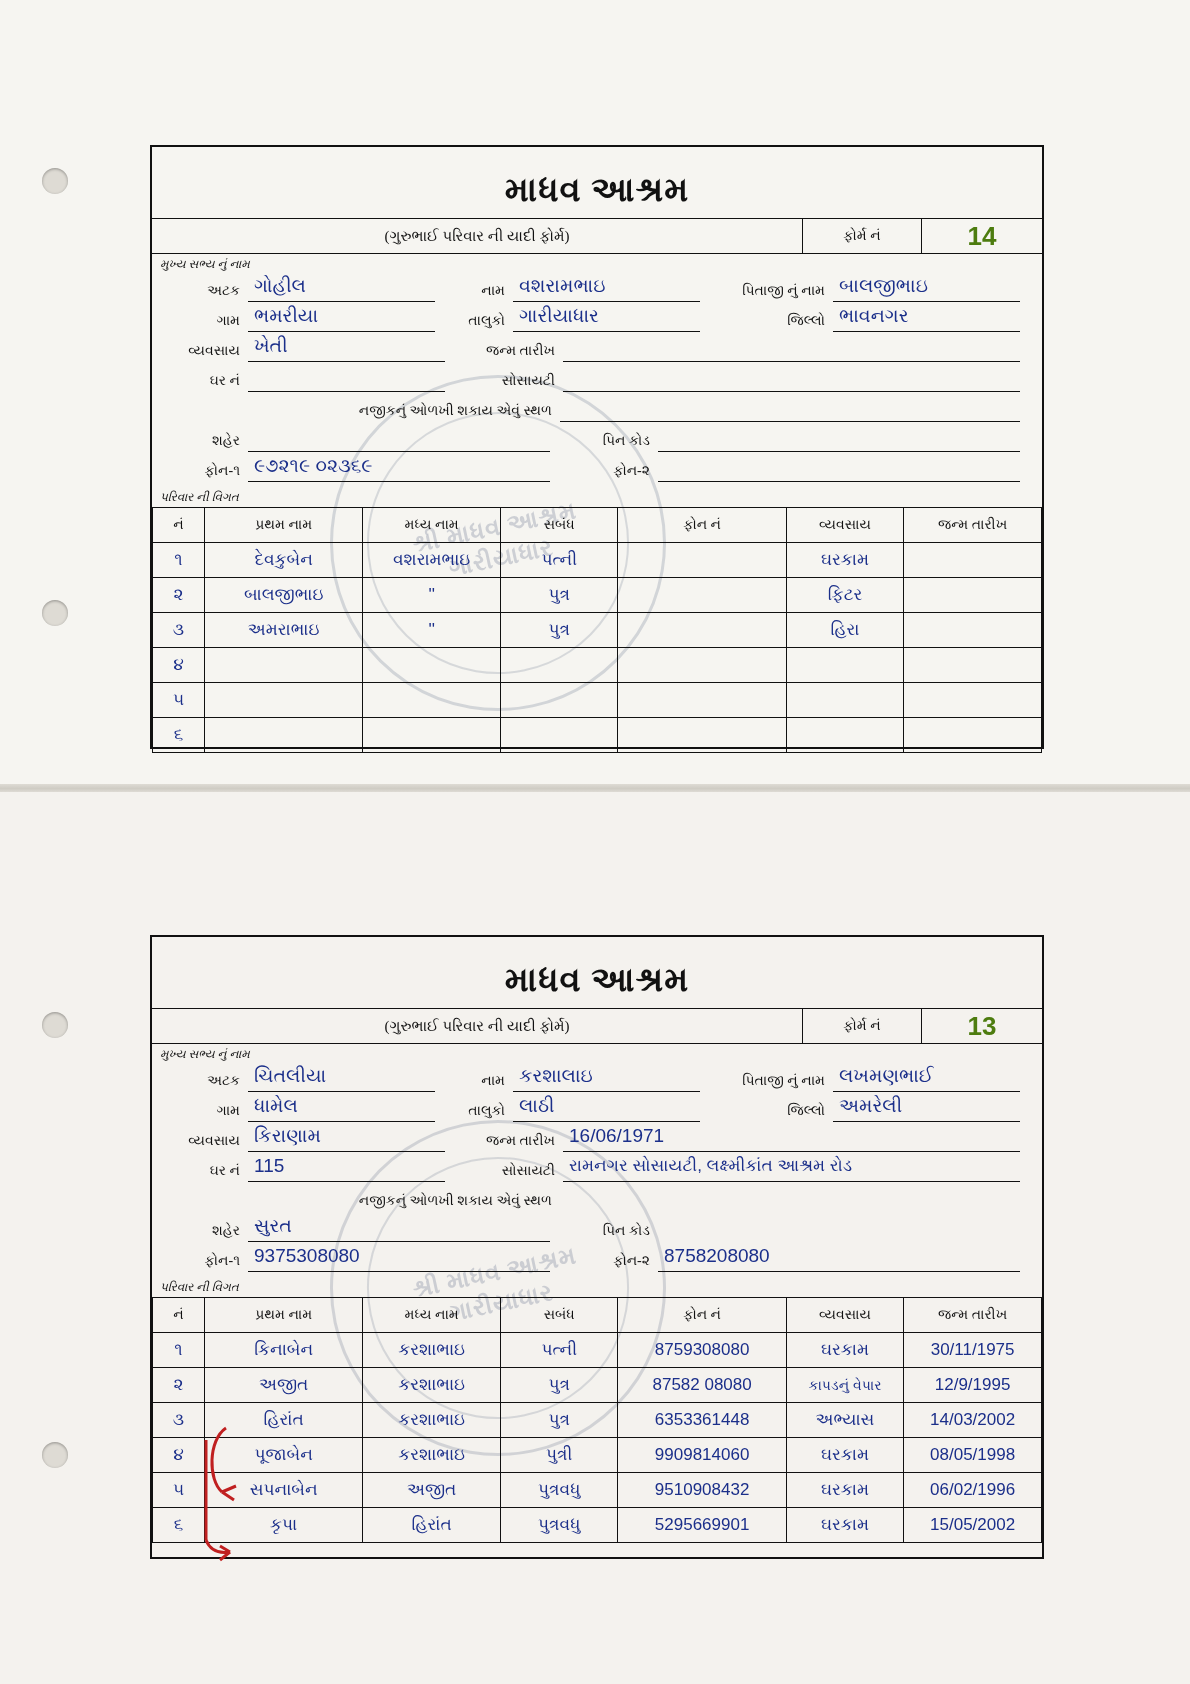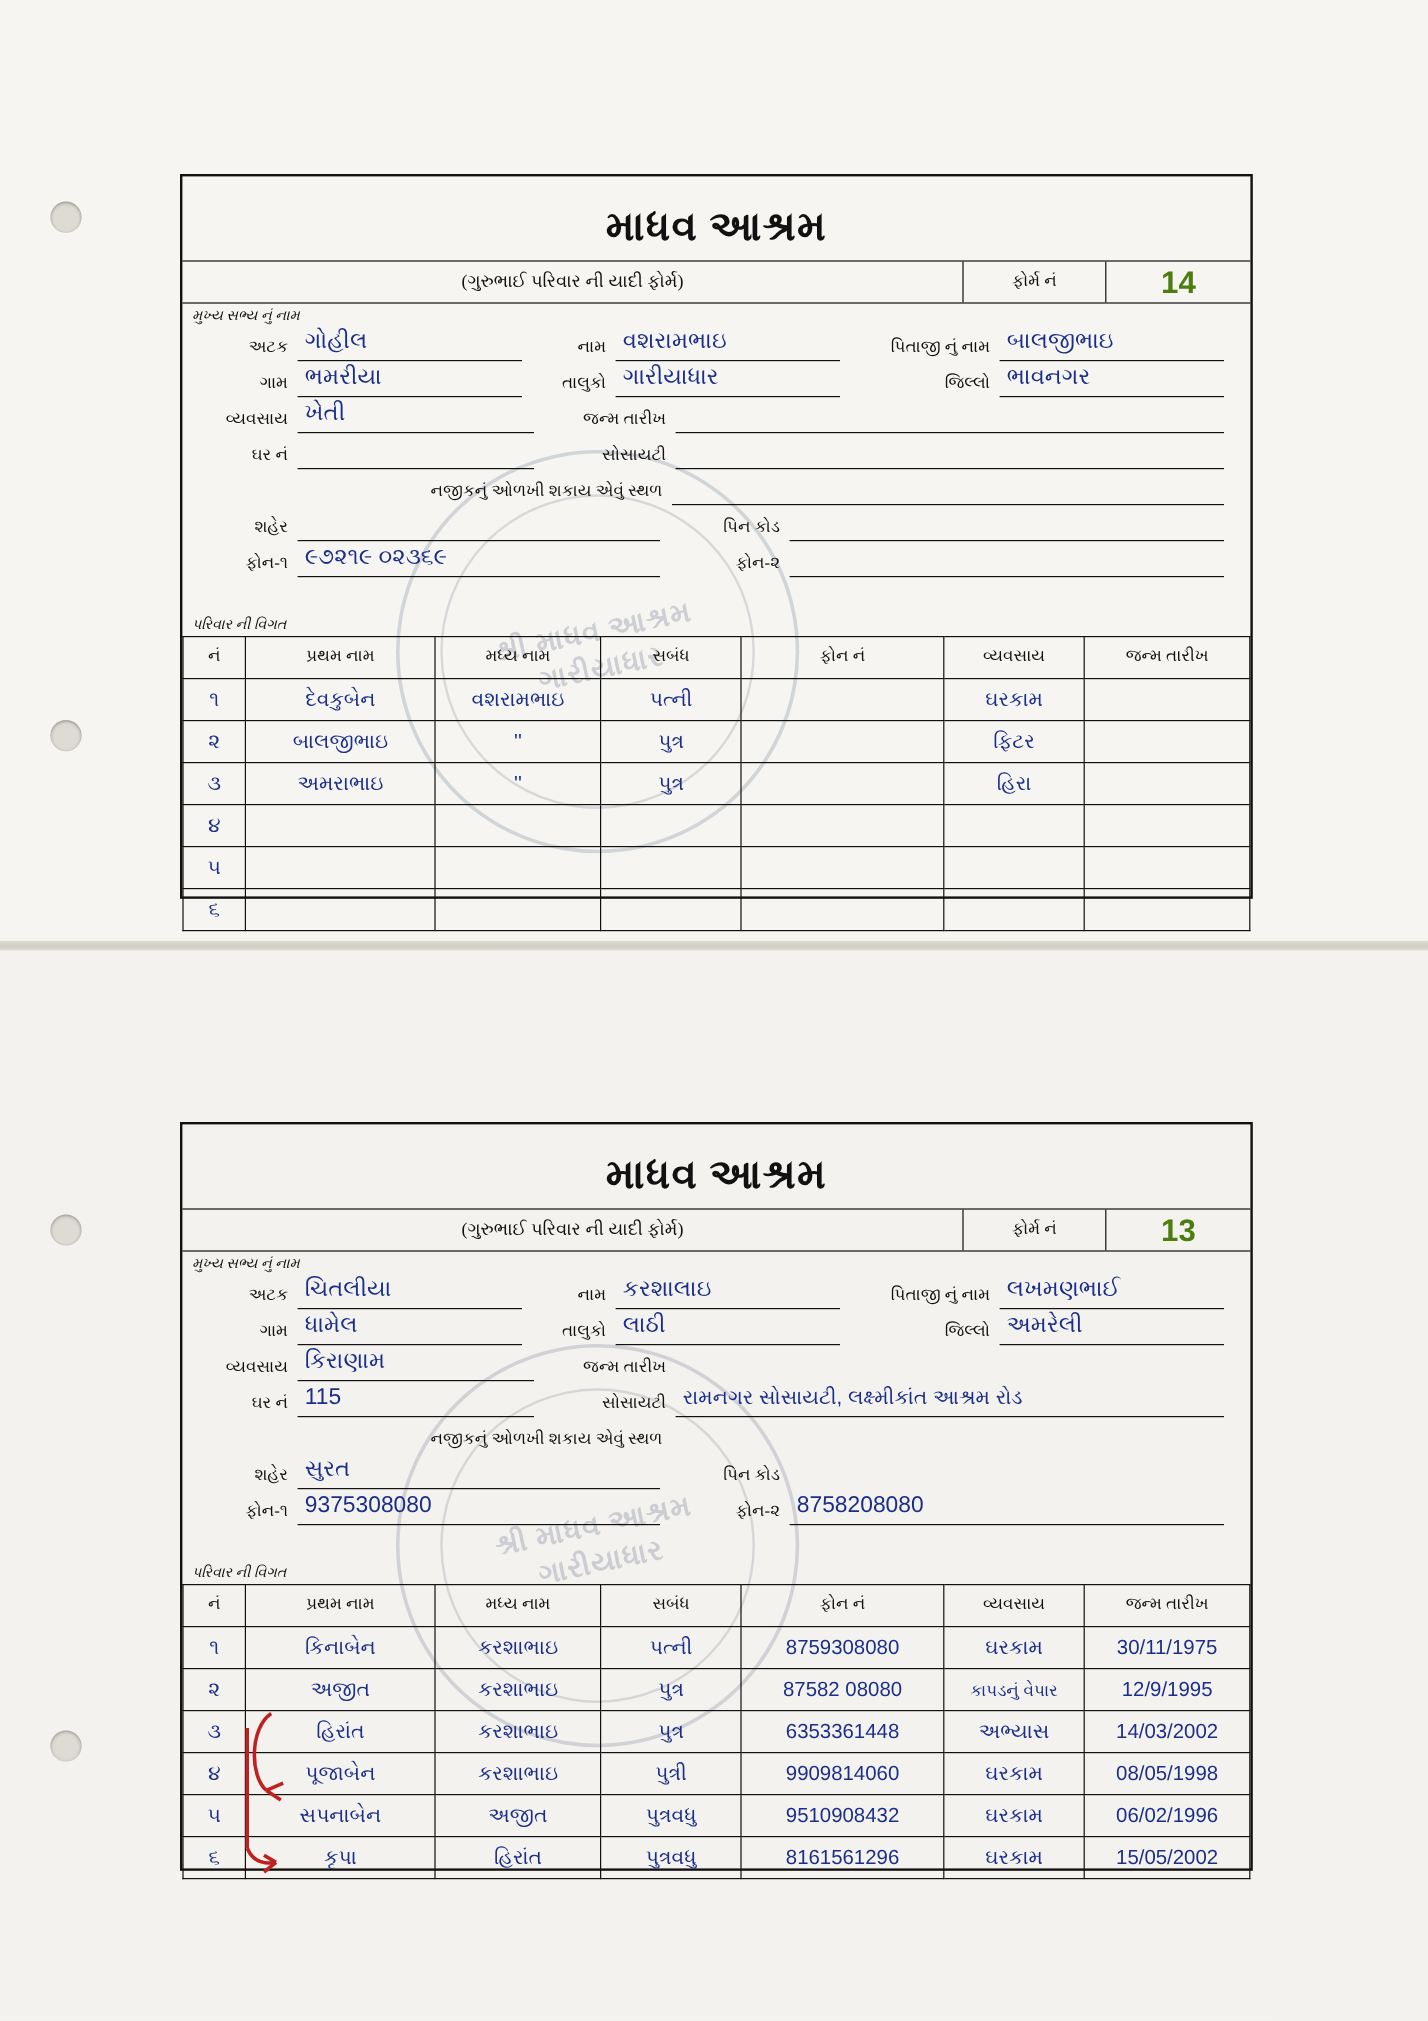--- a/index.html
+++ b/index.html
@@ -139,21 +139,20 @@
     padding: 0 6px 2px 6px;
     line-height: 26px;
     white-space: nowrap;
     overflow: hidden;
   }
 
   .fam-label {
     font-size: 12px;
     font-style: italic;
     padding: 2px 15px 2px 8px;
-    margin-top: 24px;
   }
   table.fam {
     border-collapse: collapse;
     width: 100%;
     table-layout: fixed;
   }
   table.fam th, table.fam td {
     border: 1.3px solid #111;
     height: 34px;
     font-size: 14px;
@@ -356,20 +355,21 @@
       <div class="val" style="max-width:185px;">ધામેલ</div>
       <div class="lab" style="width:70px;">તાલુકો</div>
       <div class="val" style="max-width:190px;">લાઠી</div>
       <div class="lab" style="width:125px;">જિલ્લો</div>
       <div class="val" style="max-width:215px;">અમરેલી</div>
     </div>
     <div class="f-row">
       <div class="lab" style="width:78px;">વ્યવસાય</div>
       <div class="val" style="max-width:185px;">કિરાણામ</div>
       <div class="lab" style="width:110px;">જન્મ તારીખ</div>
+      <div class="val">16/06/1971</div>
     </div>
     <div class="f-row">
       <div class="lab" style="width:78px;">ઘર નં</div>
       <div class="val" style="max-width:185px;">115</div>
       <div class="lab" style="width:110px;">સોસાયટી</div>
       <div class="val" style="font-size:17px;">રામનગર સોસાયટી, લક્ષ્મીકાંત આશ્રમ રોડ</div>
     </div>
     <div class="f-row">
       <div class="lab" style="width:390px;">નજીકનું ઓળખી શકાય એવું સ્થળ</div>
     </div>
@@ -443,21 +443,21 @@
         <td class="hand">પુત્રવધુ</td>
         <td class="hand">9510908432</td>
         <td class="hand">ઘરકામ</td>
         <td class="hand">06/02/1996</td>
       </tr>
       <tr>
         <td class="hand num">૬</td>
         <td class="hand">કૃપા</td>
         <td class="hand">હિરાંત</td>
         <td class="hand">પુત્રવધુ</td>
-        <td class="hand">8161561296</td>
+        <td class="hand">5295669901</td>
         <td class="hand">ઘરકામ</td>
         <td class="hand">15/05/2002</td>
       </tr>
     </tbody>
   </table>
 </div>
 
 <svg class="marks" style="left:196px; top:1420px; width:60px; height:150px;" viewBox="0 0 60 150">
   <path d="M30 8 C12 20, 12 60, 26 72" stroke="#c02020" stroke-width="3" fill="none"></path>
   <path d="M26 72 L40 66 M26 72 L38 80" stroke="#c02020" stroke-width="3" fill="none"></path>

